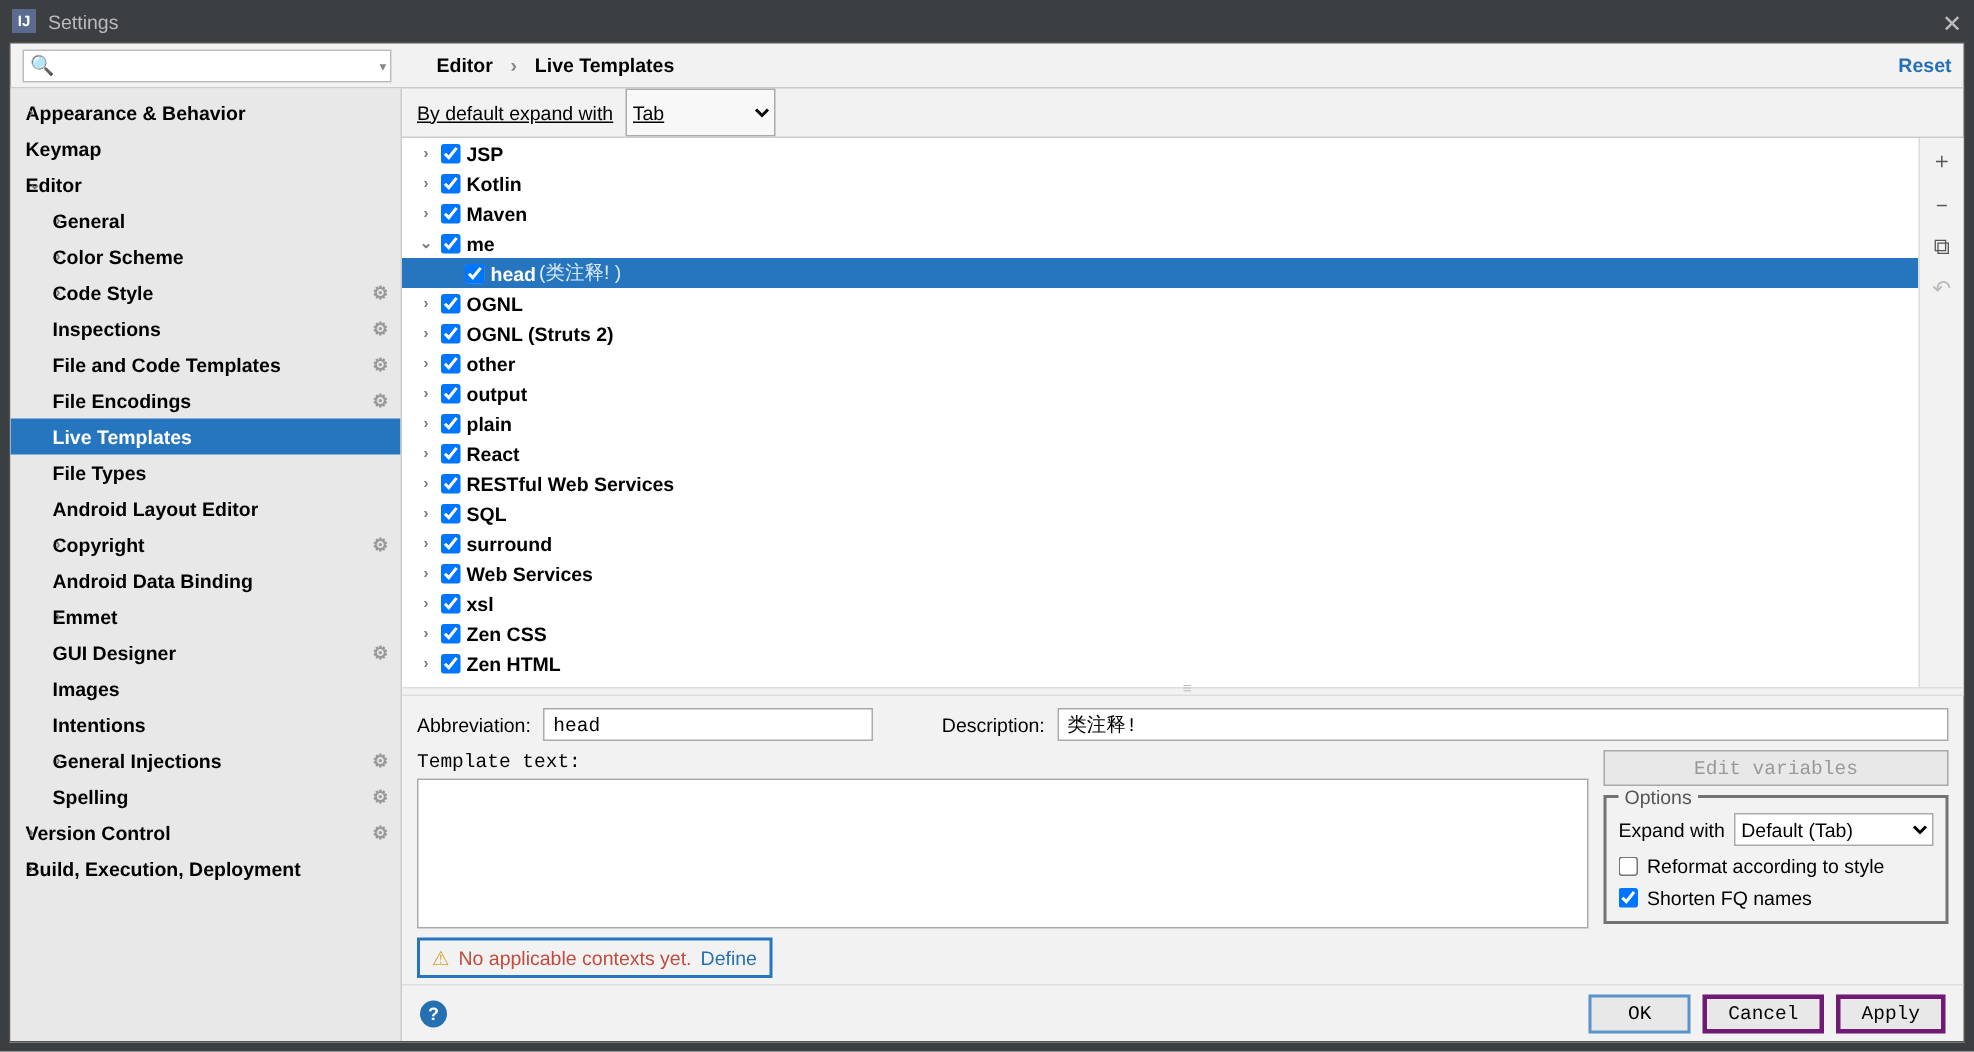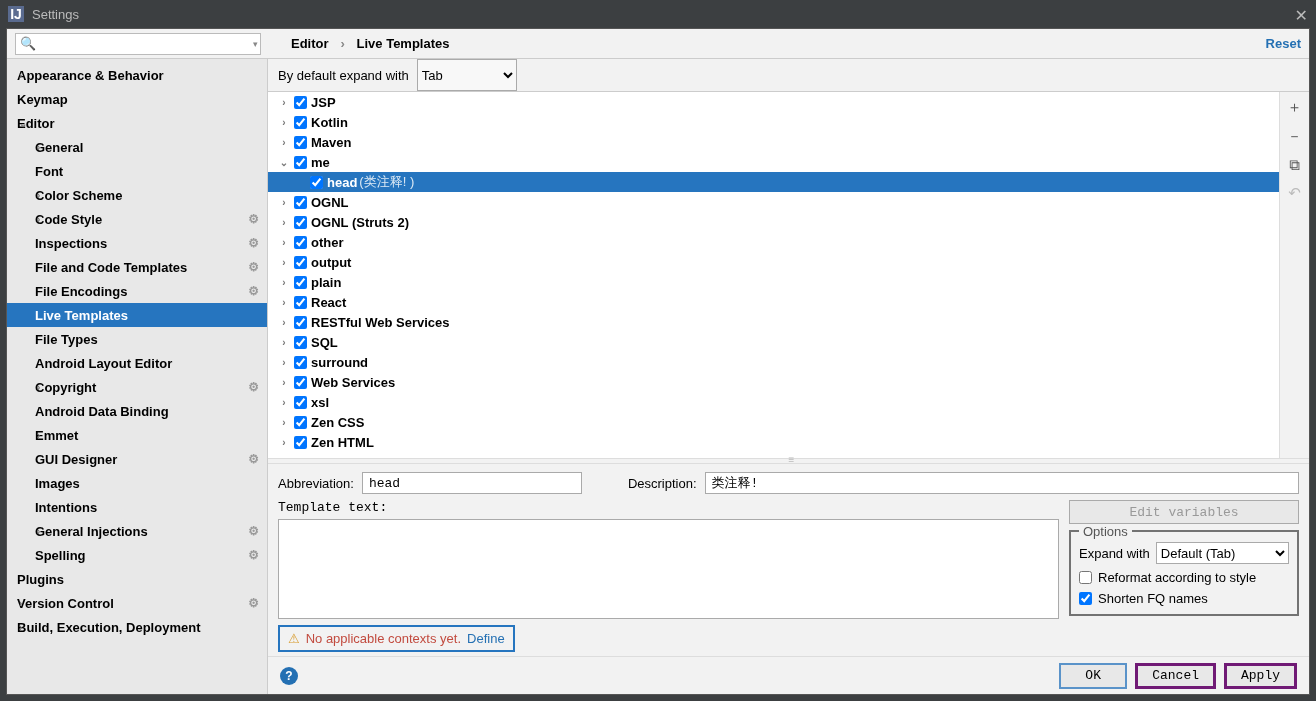--- a/index.html
+++ b/index.html
@@ -1,38 +1,38 @@
 <!DOCTYPE html>
 <html><head>
 <meta charset="utf-8">
 <style>
 * { margin:0; padding:0; box-sizing:border-box; font-family:"Segoe UI",Arial,sans-serif; font-size:13px; }
 body { background:#3c3f41; width:1316px; height:701px; overflow:hidden; }
 .titlebar { height:28px; background:#3c3f41; color:#bbb; display:flex; align-items:center; padding:0 8px; position:relative; }
-.titlebar .logo { width:16px; height:16px; background:#5a6b8f; margin-right:8px; display:flex; align-items:center; justify-content:center; color:#fff; font-size:14px; font-weight:bold; }
+.titlebar .logo { width:16px; height:16px; background:#5a6b8f; margin-right:8px; display:flex; align-items:center; justify-content:center; color:#fff; font-size:10px; font-weight:bold; }
 .titlebar .close { position:absolute; right:8px; top:6px; color:#bbb; font-size:16px; cursor:pointer; }
 .window { position:absolute; top:28px; left:6px; right:6px; bottom:6px; background:#f2f2f2; border:1px solid #555; display:flex; flex-direction:column; }
 .topbar { height:30px; display:flex; align-items:center; padding:4px 8px; border-bottom:1px solid #ccc; }
 .topbar input.search { width:246px; height:22px; border:1px solid #bbb; padding:0 20px 0 22px; background:#fff; }
 .search-wrap { position:relative; }
 .search-wrap .mag { position:absolute; left:5px; top:3px; color:#888; }
 .search-wrap .drop { position:absolute; left:238px; top:6px; color:#888; font-size:9px; }
 .breadcrumb { margin-left:30px; font-family:"Consolas","Courier New",monospace; font-weight:bold; }
 .breadcrumb .sep { color:#888; margin:0 4px; }
 .reset { margin-left:auto; color:#2470b3; font-weight:bold; cursor:pointer; }
 .body { flex:1; display:flex; min-height:0; }
 .sidebar { width:261px; background:#e8e8e8; border-right:1px solid #ccc; overflow-y:auto; padding-top:4px; }
 .sidebar .item { height:24px; display:flex; align-items:center; padding-left:10px; cursor:pointer; font-family:"Consolas","Courier New",monospace; font-weight:bold; position:relative; }
 .sidebar .item.l1 { padding-left:28px; }
 .sidebar .item.l0 .arrow, .sidebar .item.l1 .arrow { position:absolute; left:12px; color:#777; font-size:10px; }
 .sidebar .item.l1 .arrow { left:30px; }
 .sidebar .item.selected { background:#2675bf; color:#fff; }
 .sidebar .item .gear { position:absolute; right:8px; color:#999; font-size:12px; }
 .main { flex:1; display:flex; flex-direction:column; min-width:0; }
-.expand-row { height:32px; display:flex; align-items:center; padding:0 10px; gap:8px; font-family:"Consolas","Courier New",monospace; }
+.expand-row { height:32px; display:flex; align-items:center; padding:0 10px; gap:8px; font-family:"Consolas","Courier New",monospace;text-decoration:underline; }
 .expand-row select { height:32px; width:100px; border:1px solid #aaa; background:#f8f8f8; }
 .tree-area { flex:1; display:flex; min-height:0; border-top:1px solid #ccc; }
 .tree { flex:1; overflow-y:auto; background:#fff; font-family:"Consolas","Courier New",monospace; font-weight:bold; }
 .tree .row { height:20px; display:flex; align-items:center; padding-left:10px; gap:2px; cursor:pointer; white-space:nowrap; }
 .tree .row.child { padding-left:40px; }
 .tree .row .arrow { width:12px; color:#777; font-size:10px; display:inline-block; text-align:center; }
 .tree .row input[type=checkbox] { width:13px; height:13px; margin:0 2px; }
 .tree .row.selected { background:#2675bf; color:#fff; }
 .tree .row .desc { color:#888; font-weight:normal; }
 .tree .row.selected .desc { color:#dbe9f5; }
@@ -105,23 +105,20 @@
         </div>
         <div class="item l0">
           <span class="arrow">⌄</span>
           <span>Editor</span>
         </div>
         <div class="item l1">
           <span class="arrow">›</span>
           <span>General</span>
         </div>
         <div class="item l1">
-          <span>Font</span>
-        </div>
-        <div class="item l1">
           <span class="arrow">›</span>
           <span>Color Scheme</span>
         </div>
         <div class="item l1">
           <span class="arrow">›</span>
           <span>Code Style</span>
           <span class="gear">⚙</span>
         </div>
         <div class="item l1">
           <span>Inspections</span>
@@ -167,23 +164,20 @@
           <span>Intentions</span>
         </div>
         <div class="item l1">
           <span class="arrow">›</span>
           <span>General Injections</span>
           <span class="gear">⚙</span>
         </div>
         <div class="item l1">
           <span>Spelling</span>
           <span class="gear">⚙</span>
-        </div>
-        <div class="item l0">
-          <span>Plugins</span>
         </div>
         <div class="item l0">
           <span class="arrow">›</span>
           <span>Version Control</span>
           <span class="gear">⚙</span>
         </div>
         <div class="item l0">
           <span class="arrow">›</span>
           <span>Build, Execution, Deployment</span>
         </div>

